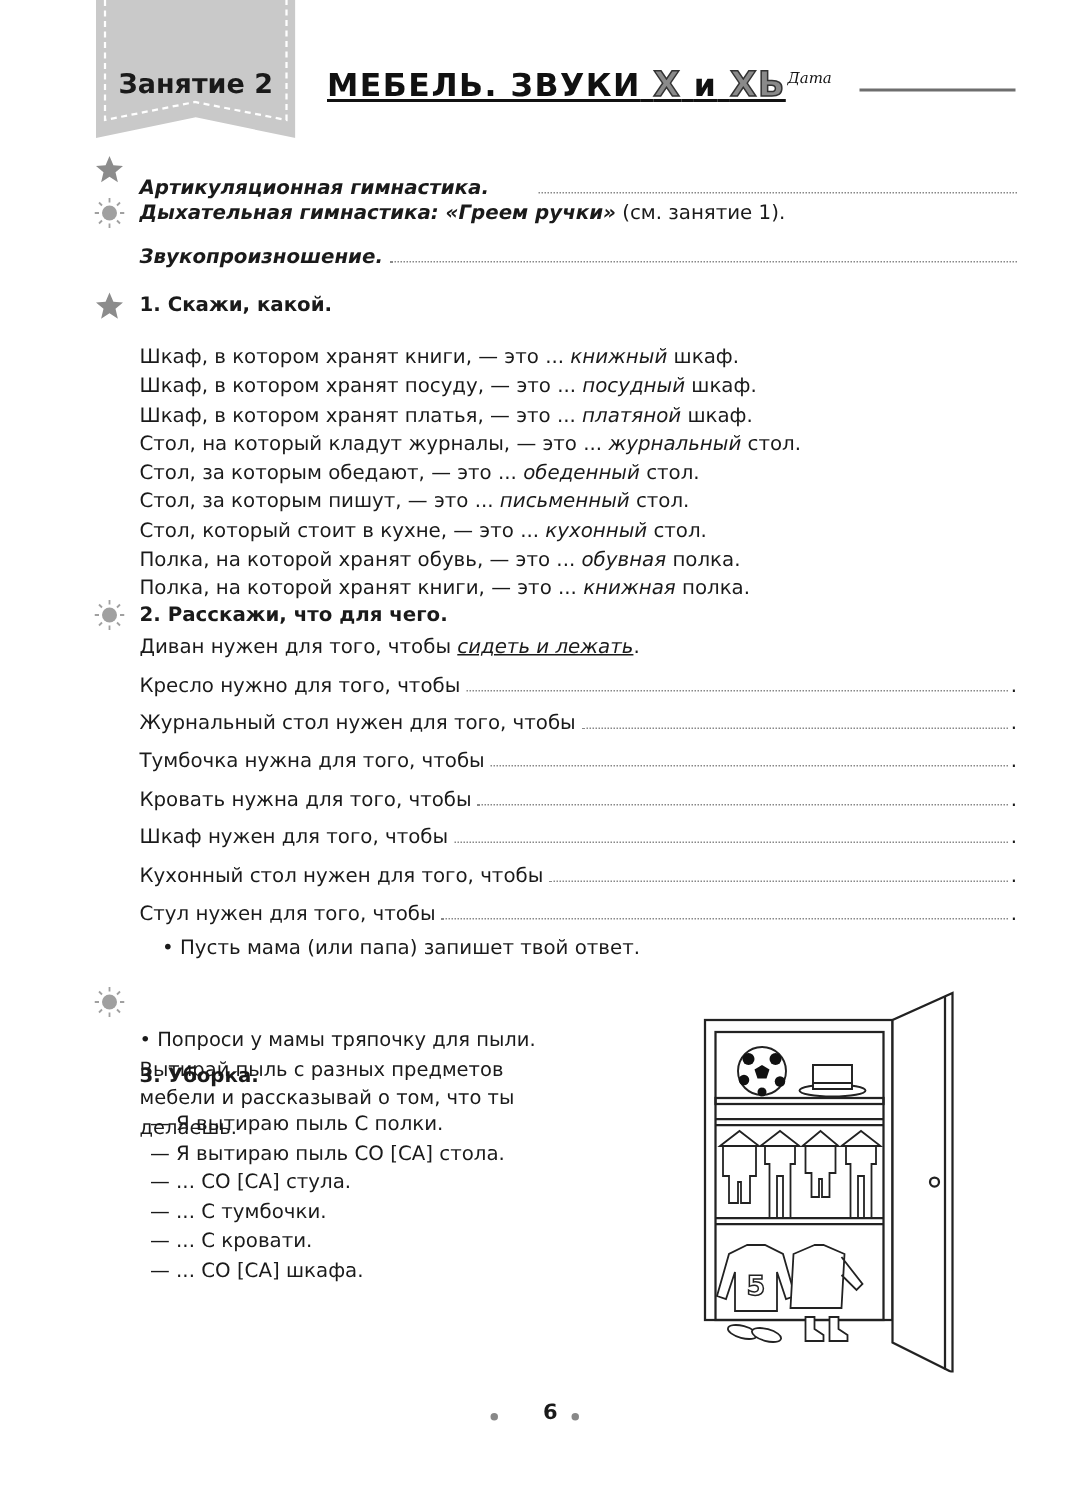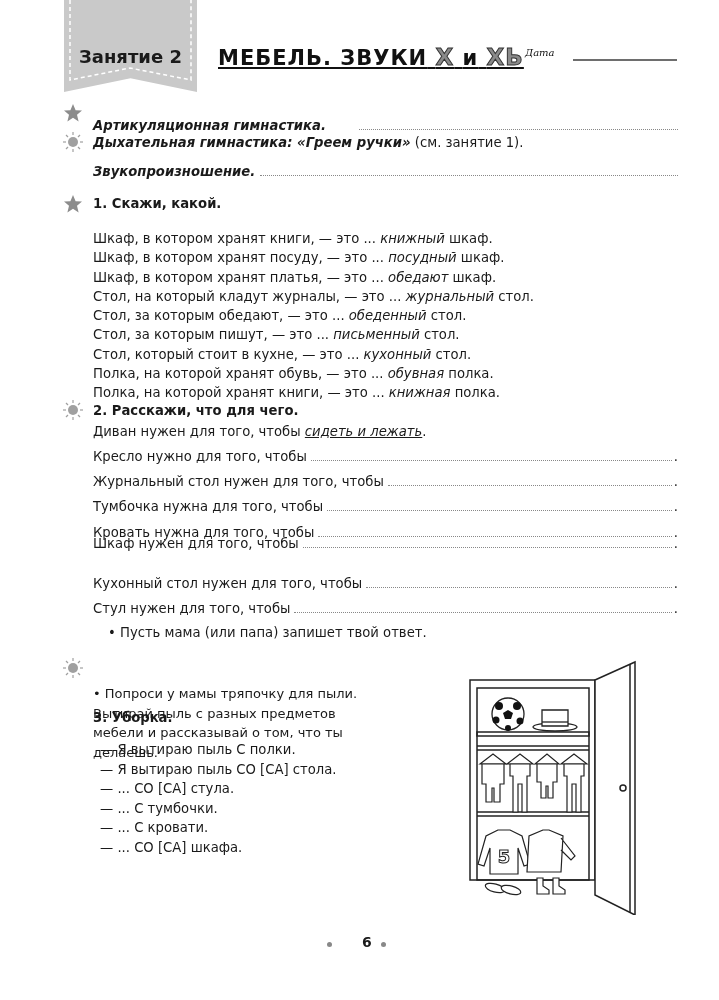--- a/index.html
+++ b/index.html
@@ -80,21 +80,21 @@
   <span style="flex:1;border-bottom:1px dotted #888;margin-left:5px;height:12px;"></span>
 </div>
 
 <svg class="abs icon" style="left:63px;top:194px" viewBox="0 0 20 20">
     <polygon points="10,1 12.6,7.2 19,7.6 14,11.8 15.6,18.5 10,14.8 4.4,18.5 6,11.8 1,7.6 7.4,7.2" fill="#8c8c8c"></polygon>
   </svg>
 <div class="abs row b" style="top:195px;">1. Скажи, какой.</div>
 <div class="abs body-lines" style="left:93px; top:213px;margin-top:16px;">
   <div><span>Шкаф, в котором хранят книги, — это ... </span><span class="i">книжный</span><span> шкаф.</span></div>
   <div><span>Шкаф, в котором хранят посуду, — это ... </span><span class="i">посудный</span><span> шкаф.</span></div>
-  <div><span>Шкаф, в котором хранят платья, — это ... </span><span class="i">обедают</span><span> шкаф.</span></div>
+  <div><span>Шкаф, в котором хранят платья, — это ... </span><span class="i">платяной</span><span> шкаф.</span></div>
   <div><span>Стол, на который кладут журналы, — это ... </span><span class="i">журнальный</span><span> стол.</span></div>
   <div><span>Стол, за которым обедают, — это ... </span><span class="i">обеденный</span><span> стол.</span></div>
   <div><span>Стол, за которым пишут, — это ... </span><span class="i">письменный</span><span> стол.</span></div>
   <div><span>Стол, который стоит в кухне, — это ... </span><span class="i">кухонный</span><span> стол.</span></div>
   <div><span>Полка, на которой хранят обувь, — это ... </span><span class="i">обувная</span><span> полка.</span></div>
   <div><span>Полка, на которой хранят книги, — это ... </span><span class="i">книжная</span><span> полка.</span></div>
 </div>
 
 <svg class="abs icon" style="left:63px;top:400px" viewBox="0 0 20 20">
   <circle cx="10" cy="10" r="5" fill="#a0a0a0"></circle>
@@ -127,21 +127,21 @@
   <div class="line" style="top:499px">
       <span>Тумбочка нужна для того, чтобы</span>
       <span class="fill"></span>
       <span>.</span>
     </div>
   <div class="line" style="top:525px">
       <span>Кровать нужна для того, чтобы</span>
       <span class="fill"></span>
       <span>.</span>
     </div>
-  <div class="line" style="top:536px">
+  <div class="line" style="top:550px">
       <span>Шкаф нужен для того, чтобы</span>
       <span class="fill"></span>
       <span>.</span>
     </div>
   <div class="line" style="top:576px">
       <span>Кухонный стол нужен для того, чтобы</span>
       <span class="fill"></span>
       <span>.</span>
     </div>
   <div class="line" style="top:601px">

